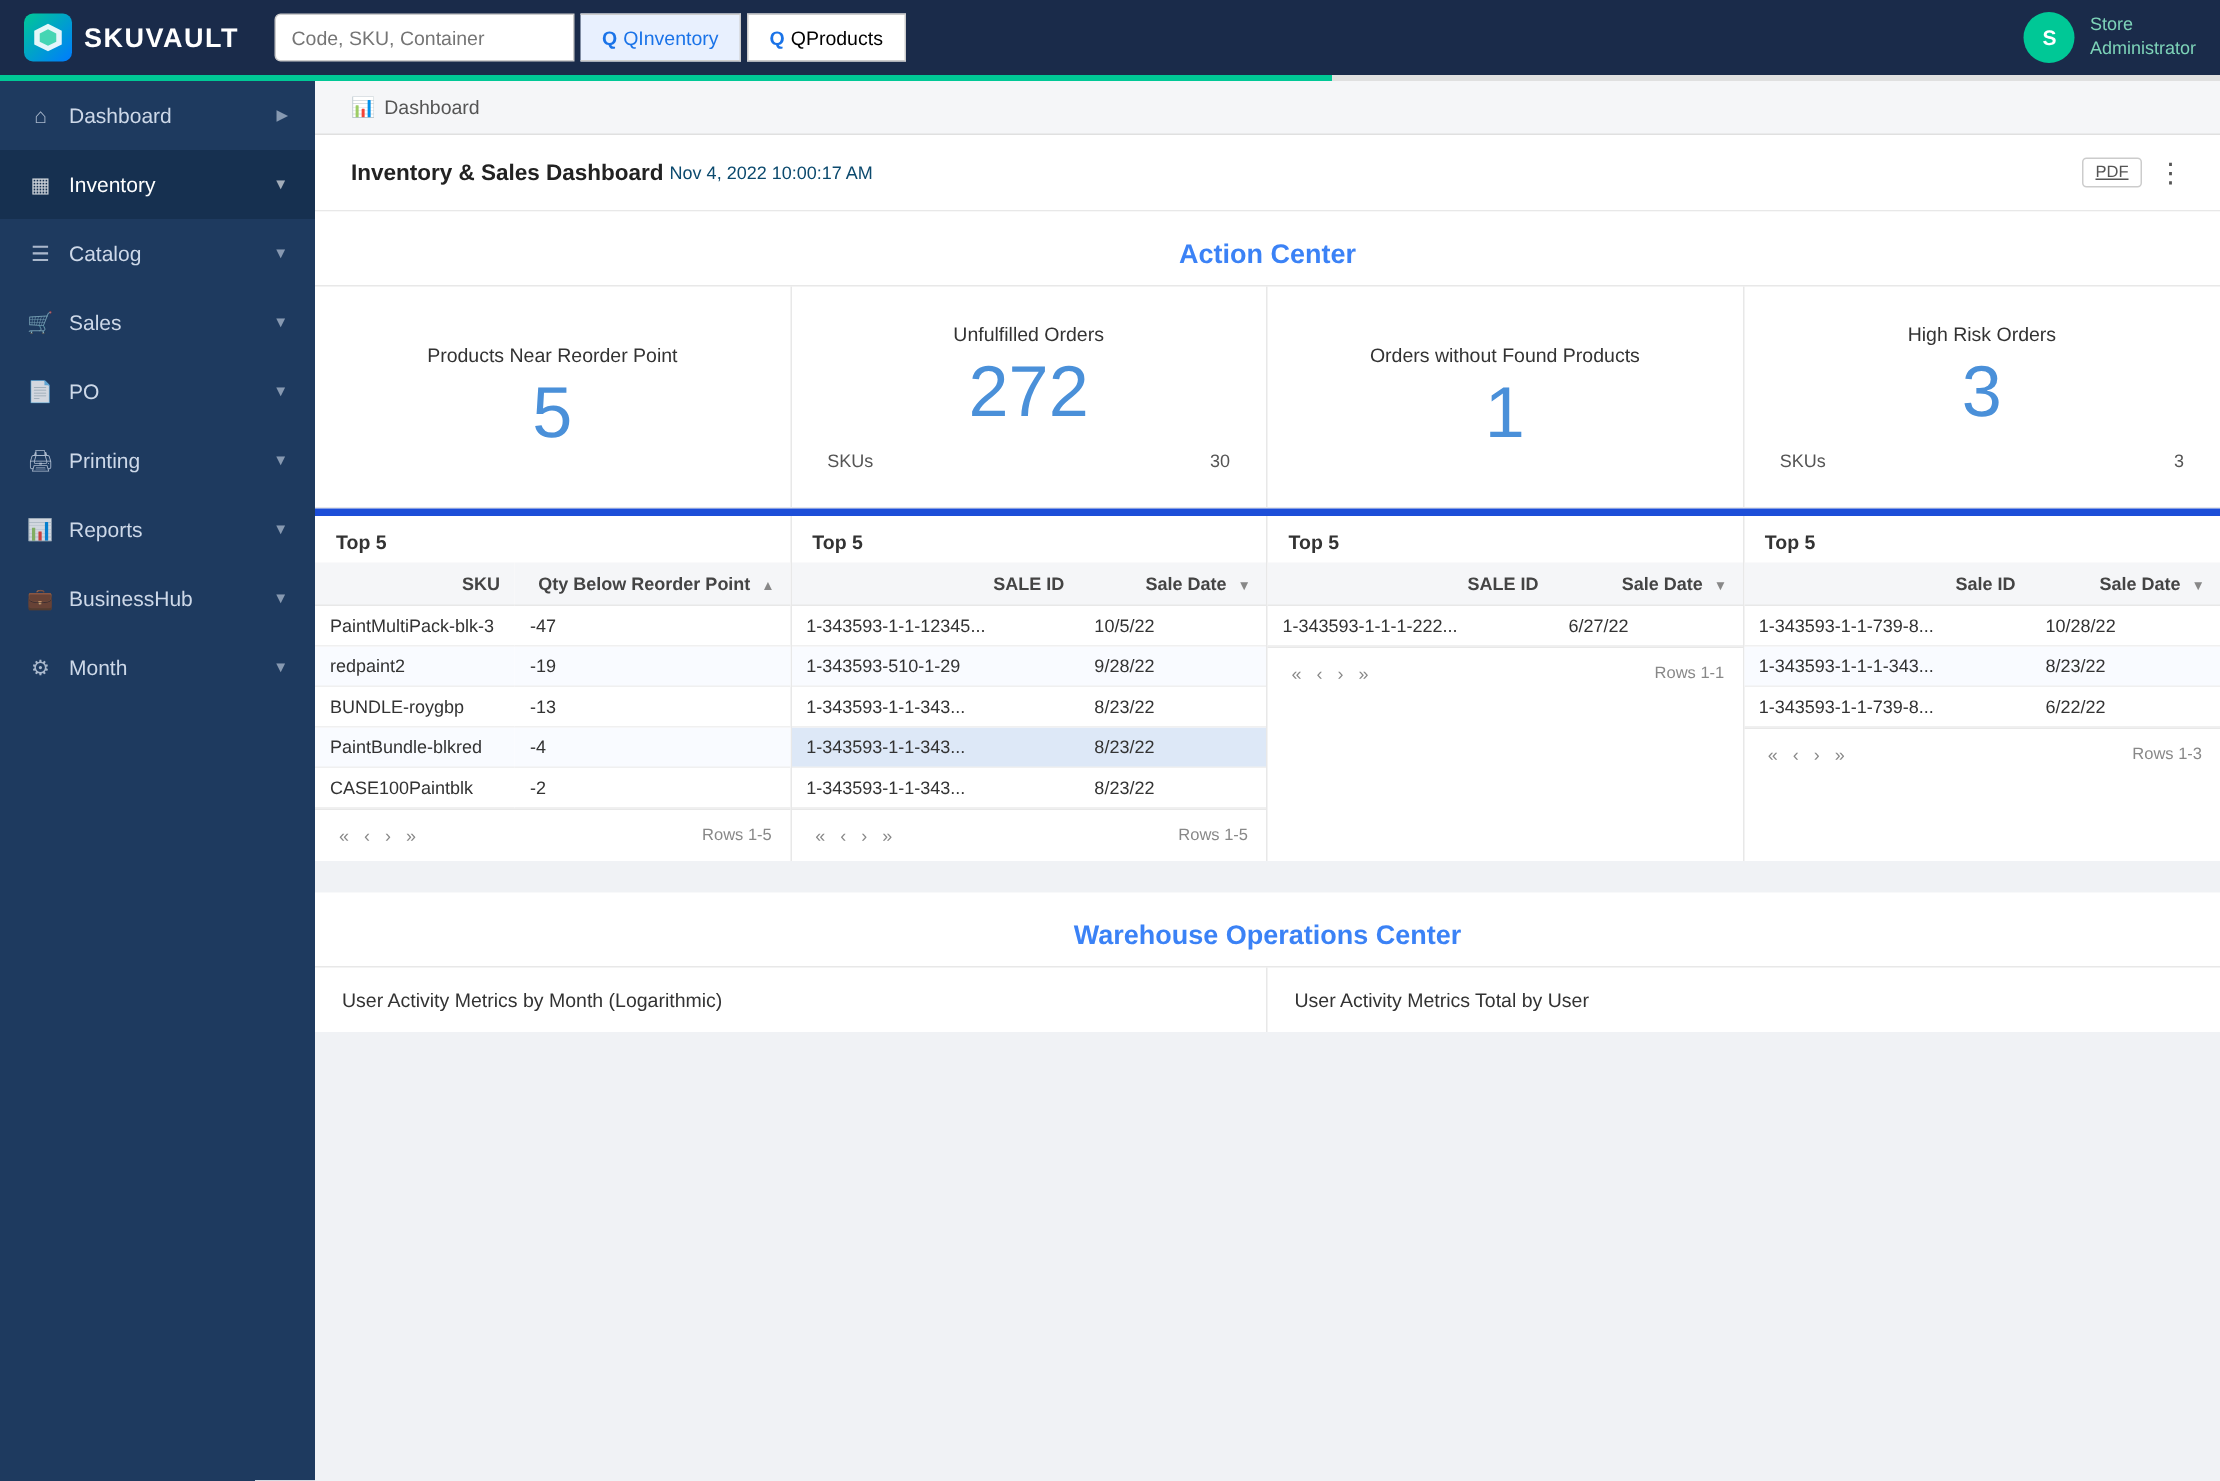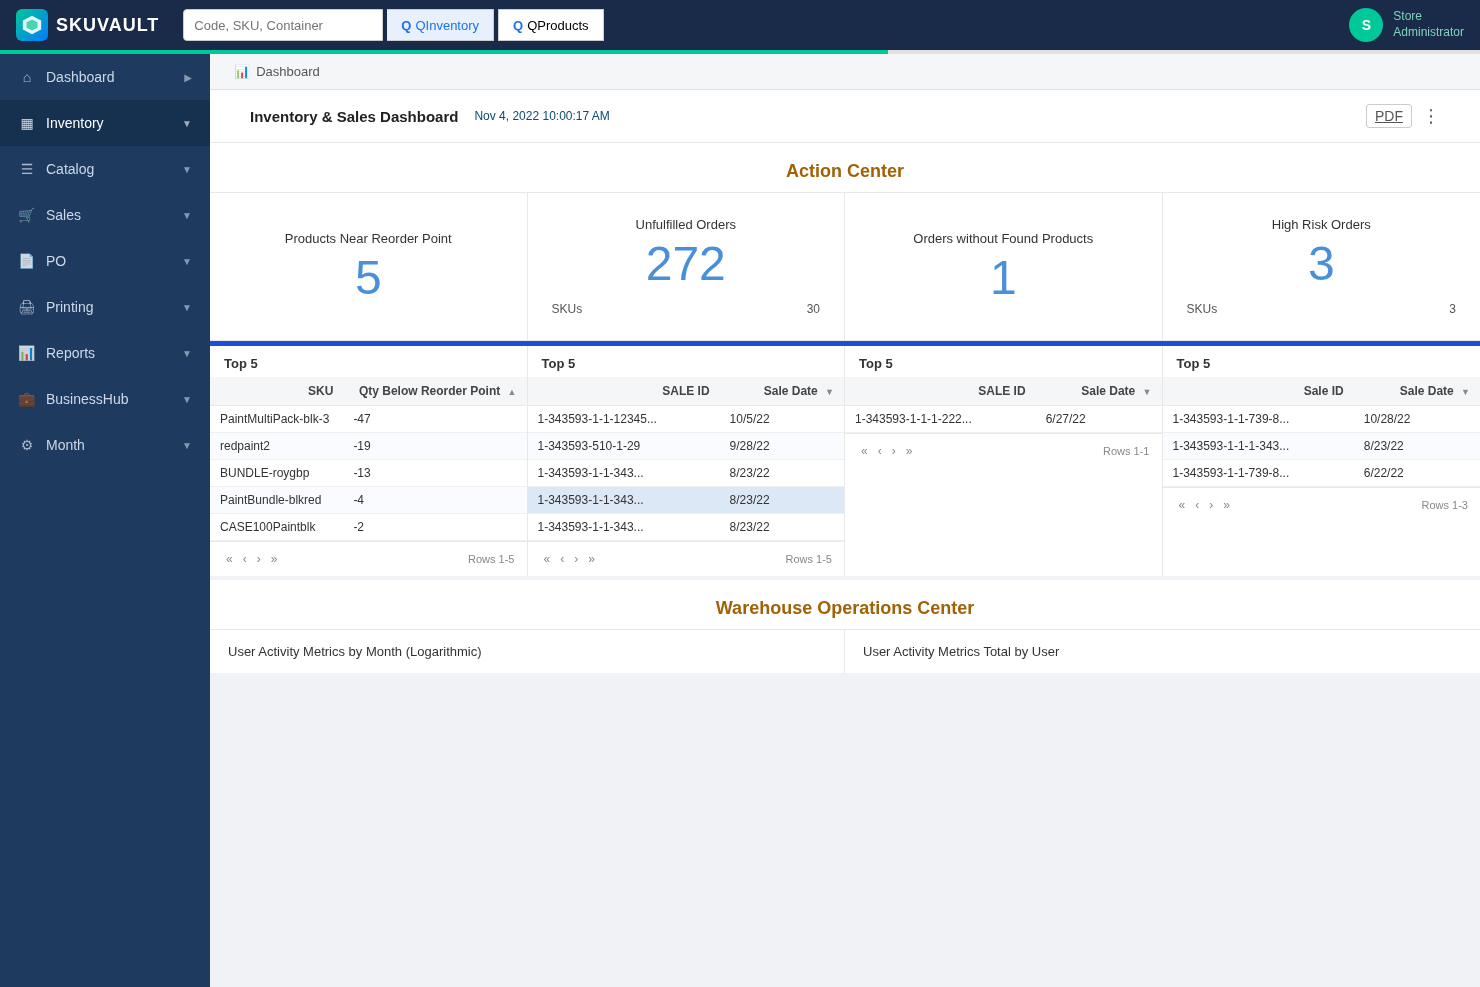--- a/index.html
+++ b/index.html
@@ -60,31 +60,31 @@
     .content { flex: 1; overflow-y: auto; background: #f0f2f5; }
 
     
     .breadcrumb-bar {
       background: #f5f6f8; padding: 10px 24px; display: flex; align-items: center; gap: 6px; font-size: 13px; color: #555; border-bottom: 1px solid #e0e0e0;
     }
     .breadcrumb-icon { color: #555; }
 
     
     .dash-header {
-      background: white; padding: 14px 40px; display: flex; align-items: center; border-bottom: 1px solid #e8e8e8; gap: 16px;
+      background: white; padding: 14px 24px; display: flex; align-items: center; border-bottom: 1px solid #e8e8e8; gap: 4px;
     }
     .dash-title { font-size: 15px; font-weight: 700; color: #222; }
     .dash-timestamp { font-size: 12px; color: #0c4a6e; }
     .dash-actions { margin-left: auto; display: flex; align-items: center; gap: 10px; }
-    .pdf-btn { border: 1px solid #ccc; background: white; padding: 3px 8px; font-size: 14px; cursor: pointer; border-radius: 3px; color: #555; text-decoration: underline; }
+    .pdf-btn { border: 1px solid #ccc; background: white; padding: 3px 8px; font-size: 11px; cursor: pointer; border-radius: 3px; color: #555; text-decoration: underline; }
     .more-btn { background: none; border: none; font-size: 18px; cursor: pointer; color: #555; }
 
     
     .section-container { background: white; margin: 0; }
-    .section-title { text-align: center; font-size: 18px; font-weight: 700; color: #a16207; padding: 18px 0 10px; }
+    .section-title { text-align: center; font-size: 18px; font-weight: 700; color: #3b82f6; padding: 18px 0 10px; }
 
     
     .action-cards { display: grid; grid-template-columns: repeat(4, 1fr); border-top: 1px solid #e8e8e8; border-bottom: 1px solid #e8e8e8; }
     .action-card { padding: 24px 16px; text-align: center; border-right: 1px solid #e8e8e8; min-height: 140px; display: flex; flex-direction: column; align-items: center; justify-content: center; }
     .action-card:last-child { border-right: none; }
     .card-label { font-size: 13px; color: #333; margin-bottom: 8px; }
     .card-number { font-size: 48px; font-weight: 400; color: #4a90d9; line-height: 1; }
     .card-sub { display: flex; width: 100%; justify-content: space-between; margin-top: 14px; font-size: 12px; color: #555; padding: 0 8px; }
 
     
@@ -97,21 +97,21 @@
     .top5-table td { padding: 6px 10px; border-bottom: 1px solid #f0f0f0; color: #333; white-space: nowrap; }
     .top5-table tr:nth-child(even) td { background: #f9fbff; }
     .top5-table tr.highlight td { background: #dde8f7; }
     .sort-icon { margin-left: 4px; font-size: 9px; color: #888; }
     .pagination { display: flex; align-items: center; justify-content: space-between; padding: 8px 12px; border-top: 1px solid #e8e8e8; }
     .page-btns { display: flex; gap: 2px; }
     .page-btn { border: none; background: none; font-size: 12px; cursor: pointer; color: #888; padding: 2px 4px; }
     .rows-info { font-size: 11px; color: #888; }
 
     
-    .warehouse-section { background: white; margin-top: 4px; }
+    .warehouse-section { background: white; margin-top: 21px; }
     .warehouse-sub { display: grid; grid-template-columns: 1fr 1fr; border-top: 1px solid #e8e8e8; }
     .warehouse-sub-item { padding: 14px 18px; border-right: 1px solid #e8e8e8; font-size: 13px; color: #333; font-weight: 500; }
     .warehouse-sub-item:last-child { border-right: none; }
 
     
     .content::-webkit-scrollbar { width: 8px; }
     .content::-webkit-scrollbar-track { background: #f0f2f5; }
     .content::-webkit-scrollbar-thumb { background: #ccc; border-radius: 4px; }
   </style>
 </head>

